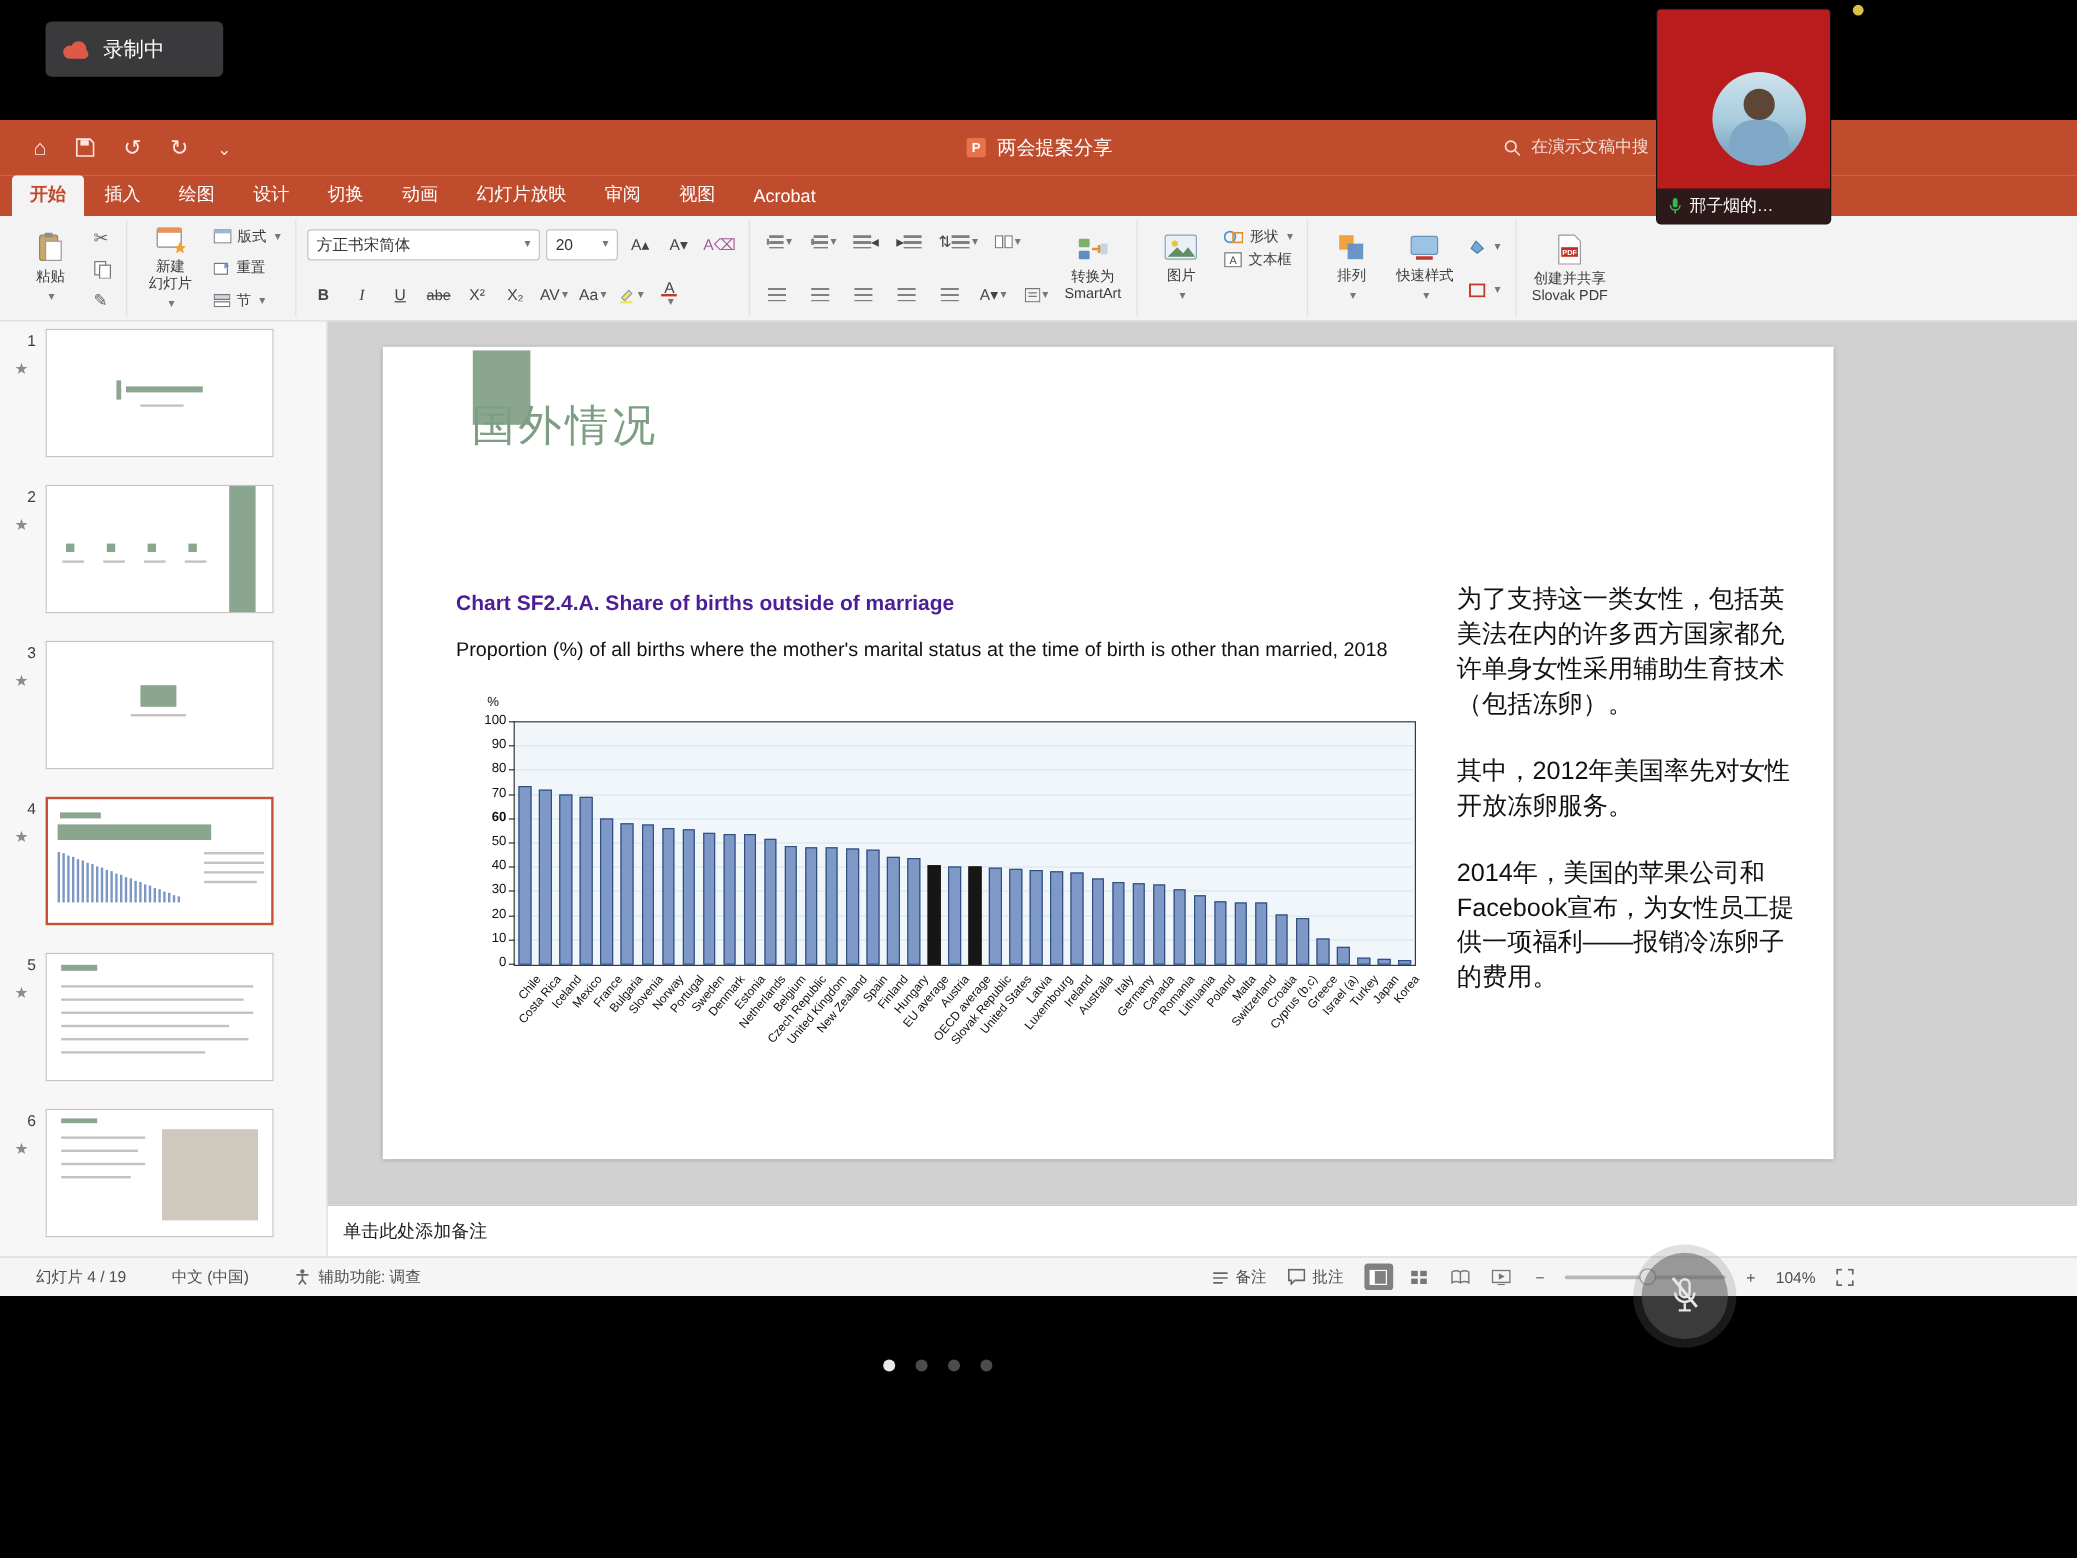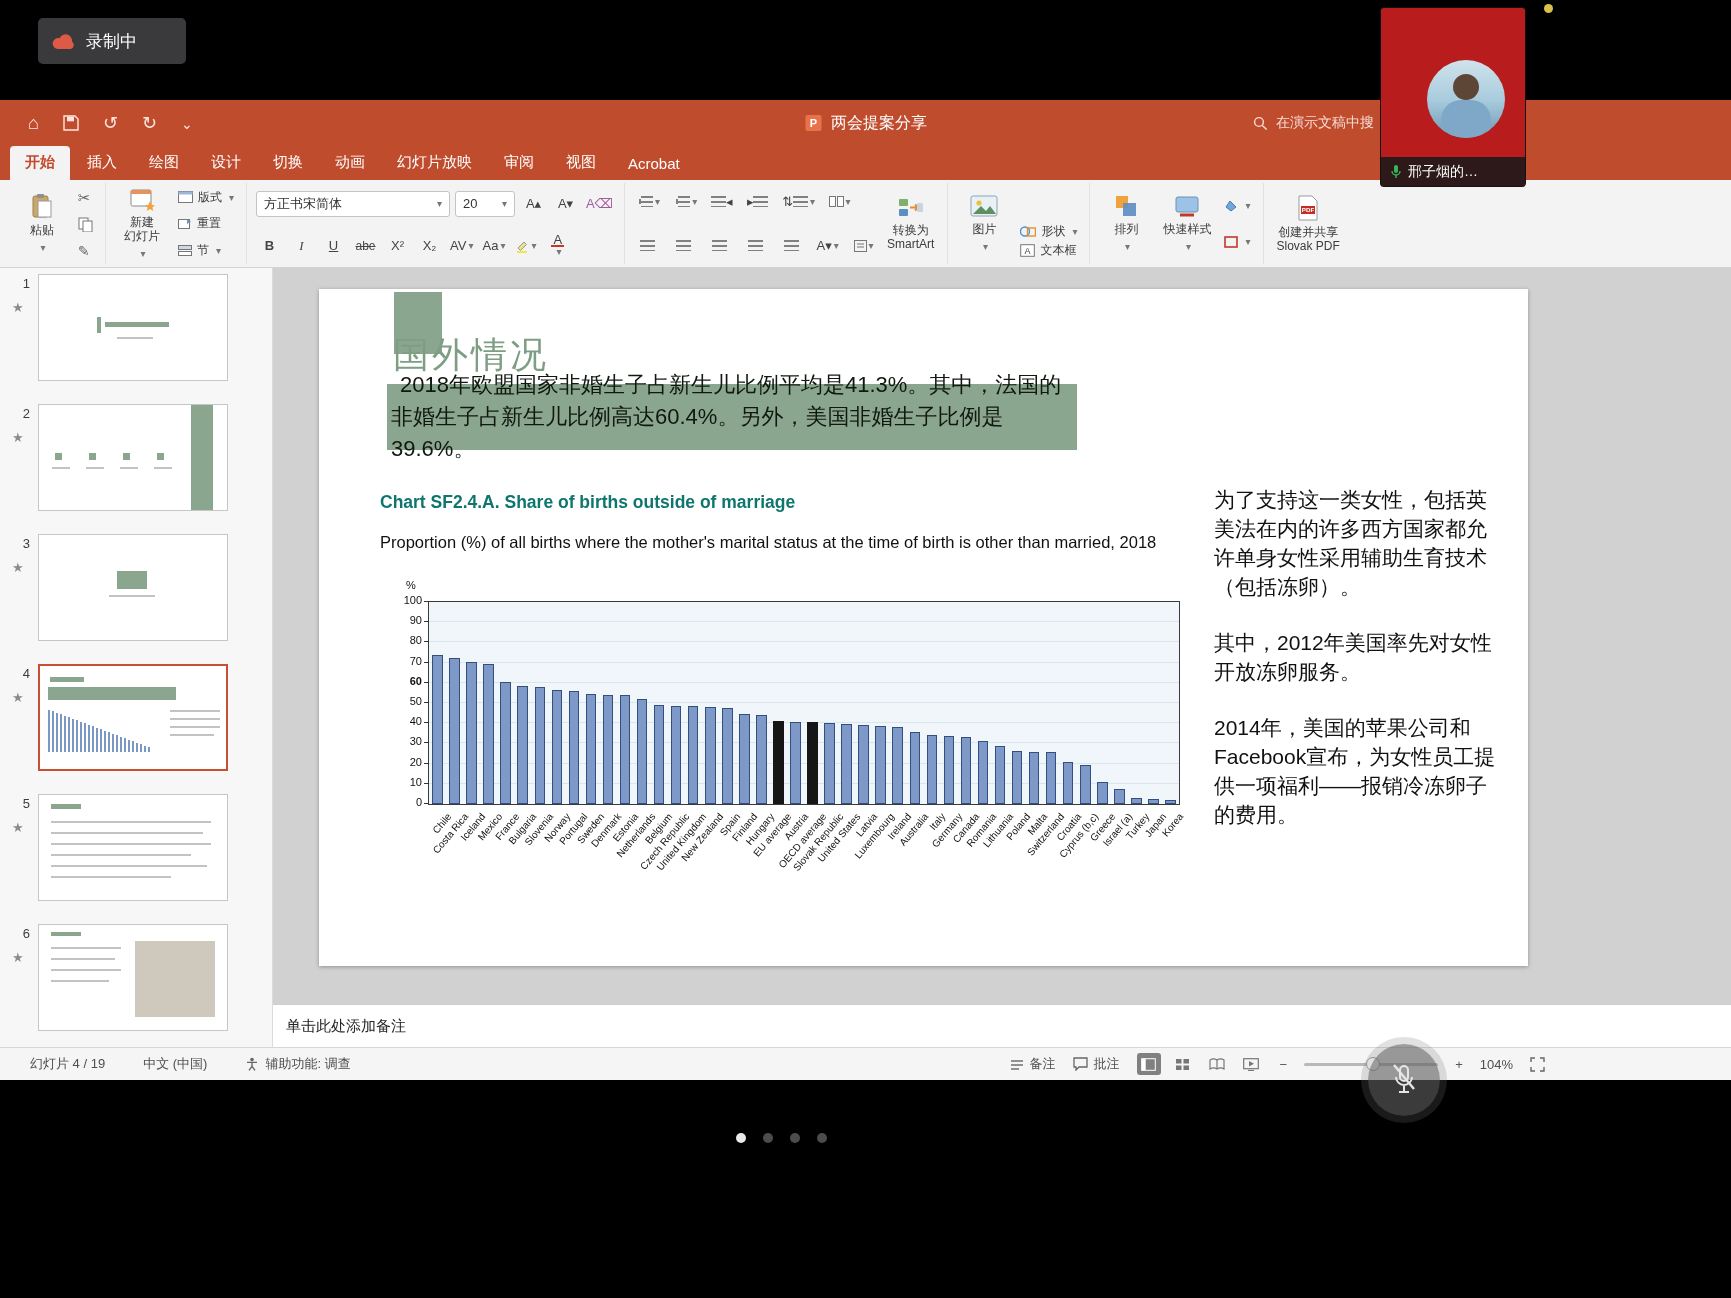--- a/index.html
+++ b/index.html
@@ -84,21 +84,21 @@
 
   
   .slide{position:absolute;left:46px;top:21px;width:1209px;height:677px;background:#fff;
          box-shadow:0 1px 4px rgba(0,0,0,.3);}
   .green-rect{position:absolute;left:75px;top:3px;width:48px;height:62px;background:#8ba68e;}
   .slide-title{position:absolute;left:74px;top:42px;font-size:36px;letter-spacing:3px;color:#7e9e84;}
   .hl-block{position:absolute;left:68px;top:95px;width:690px;height:66px;background:#8ba68e;
             display:flex;flex-direction:column;justify-content:center;font-size:22px;line-height:32px;color:#101810;
             padding:0 4px;box-sizing:border-box;}
   .hl-block .l1{padding-left:9px;}
-  .chart-title{position:absolute;left:61px;top:203px;font-size:17.5px;font-weight:bold;color:#0f766e;}
+  .chart-title{position:absolute;left:61px;top:203px;font-size:17.5px;font-weight:bold;color:#4c1d95;}
   .chart-sub{position:absolute;left:61px;top:244px;font-size:16.5px;color:#111;}
 
   .chart-box{position:absolute;left:61px;top:272px;width:830px;height:310px;}
   .pct-label{position:absolute;left:26px;top:18px;font-size:11px;color:#111;}
   .yaxis{position:absolute;left:0;top:40px;width:42px;height:202px;}
   .ytick{position:absolute;right:0;width:42px;text-align:right;font-size:11px;color:#111;}
   .plot{position:absolute;left:48px;top:40px;width:750px;height:202px;background:#f0f6fa;border:1px solid #3a3a3a;}
   .gridline{position:absolute;left:0;width:100%;height:1px;background:#d9e6f0;}
   .tickmark{position:absolute;left:-5px;width:5px;height:1px;background:#333;}
   .bar{position:absolute;bottom:0;background:#7e99c8;border:1px solid #31507f;box-sizing:border-box;}
@@ -364,21 +364,21 @@
 
       <div class="rgroup">
         <div class="bigbtn dd">
           <svg width="28" height="24" viewBox="0 0 28 24">
               <rect x="1" y="2" width="26" height="20" rx="2" fill="#e9f1f6" stroke="#8fa3b5"></rect>
               <circle cx="9" cy="9" r="2.6" fill="#e8c33c"></circle>
               <path d="M3 20 l8-8 5 5 4-5 6 8 Z" fill="#5e8f62"></path>
             </svg>
           <span>图片</span>
         </div>
-        <div class="stack" style="justify-content:flex-end;">
+        <div class="stack" style="justify-content:flex-start;">
           <span class="smallbtn dd">
             <svg width="16" height="13" viewBox="0 0 16 13">
                 <circle cx="5" cy="6.5" r="4.5" fill="none" stroke="#4a90d9" stroke-width="1.4"></circle>
                 <rect x="7.5" y="3" width="8" height="8" fill="none" stroke="#e2902e" stroke-width="1.4"></rect>
               </svg>
             <span>形状</span>
             </span>
           <span class="smallbtn">
             <svg width="15" height="13" viewBox="0 0 15 13">
                 <rect x="0.7" y="0.7" width="13.6" height="11.6" fill="#fff" stroke="#777"></rect>
@@ -529,24 +529,20 @@
               <div class="mp" style="left:96px;top:16px;width:80px;height:76px"></div>
             </div>
           </div>
         </div>
 
       <div class="rightcol">
         <div class="canvas">
           <div class="slide">
             <div class="green-rect"></div>
             <div class="slide-title">国外情况</div>
-            <div class="hl-block">
-              <span class="l1">2018年欧盟国家非婚生子占新生儿比例平均是41.3%。其中，法国的</span>
-              <span class="l2">非婚生子占新生儿比例高达60.4%。另外，美国非婚生子比例是39.6%。</span>
-            </div>
             <div class="chart-title">Chart SF2.4.A. Share of births outside of marriage</div>
             <div class="chart-sub">Proportion (%) of all births where the mother's marital status at the time of birth is other than married, 2018</div>
 
             <div class="chart-box">
               <div class="pct-label">%</div>
               <div class="yaxis">
                   <div class="ytick" style="top: 195px;">0</div>
                   <div class="ytick" style="top: 174.8px;">10</div>
                   <div class="ytick" style="top: 154.6px;">20</div>
                   <div class="ytick" style="top: 134.4px;">30</div>

